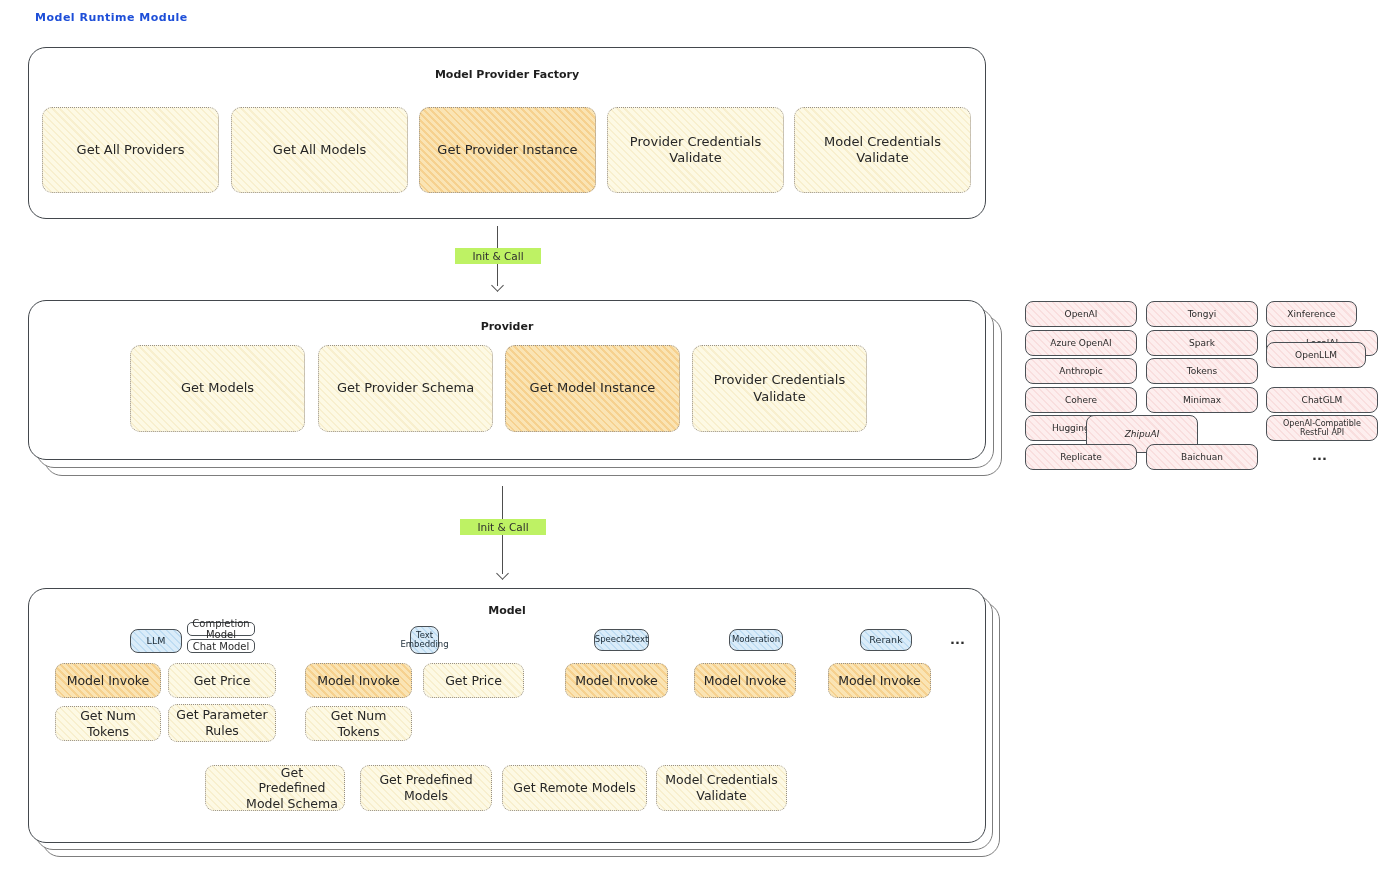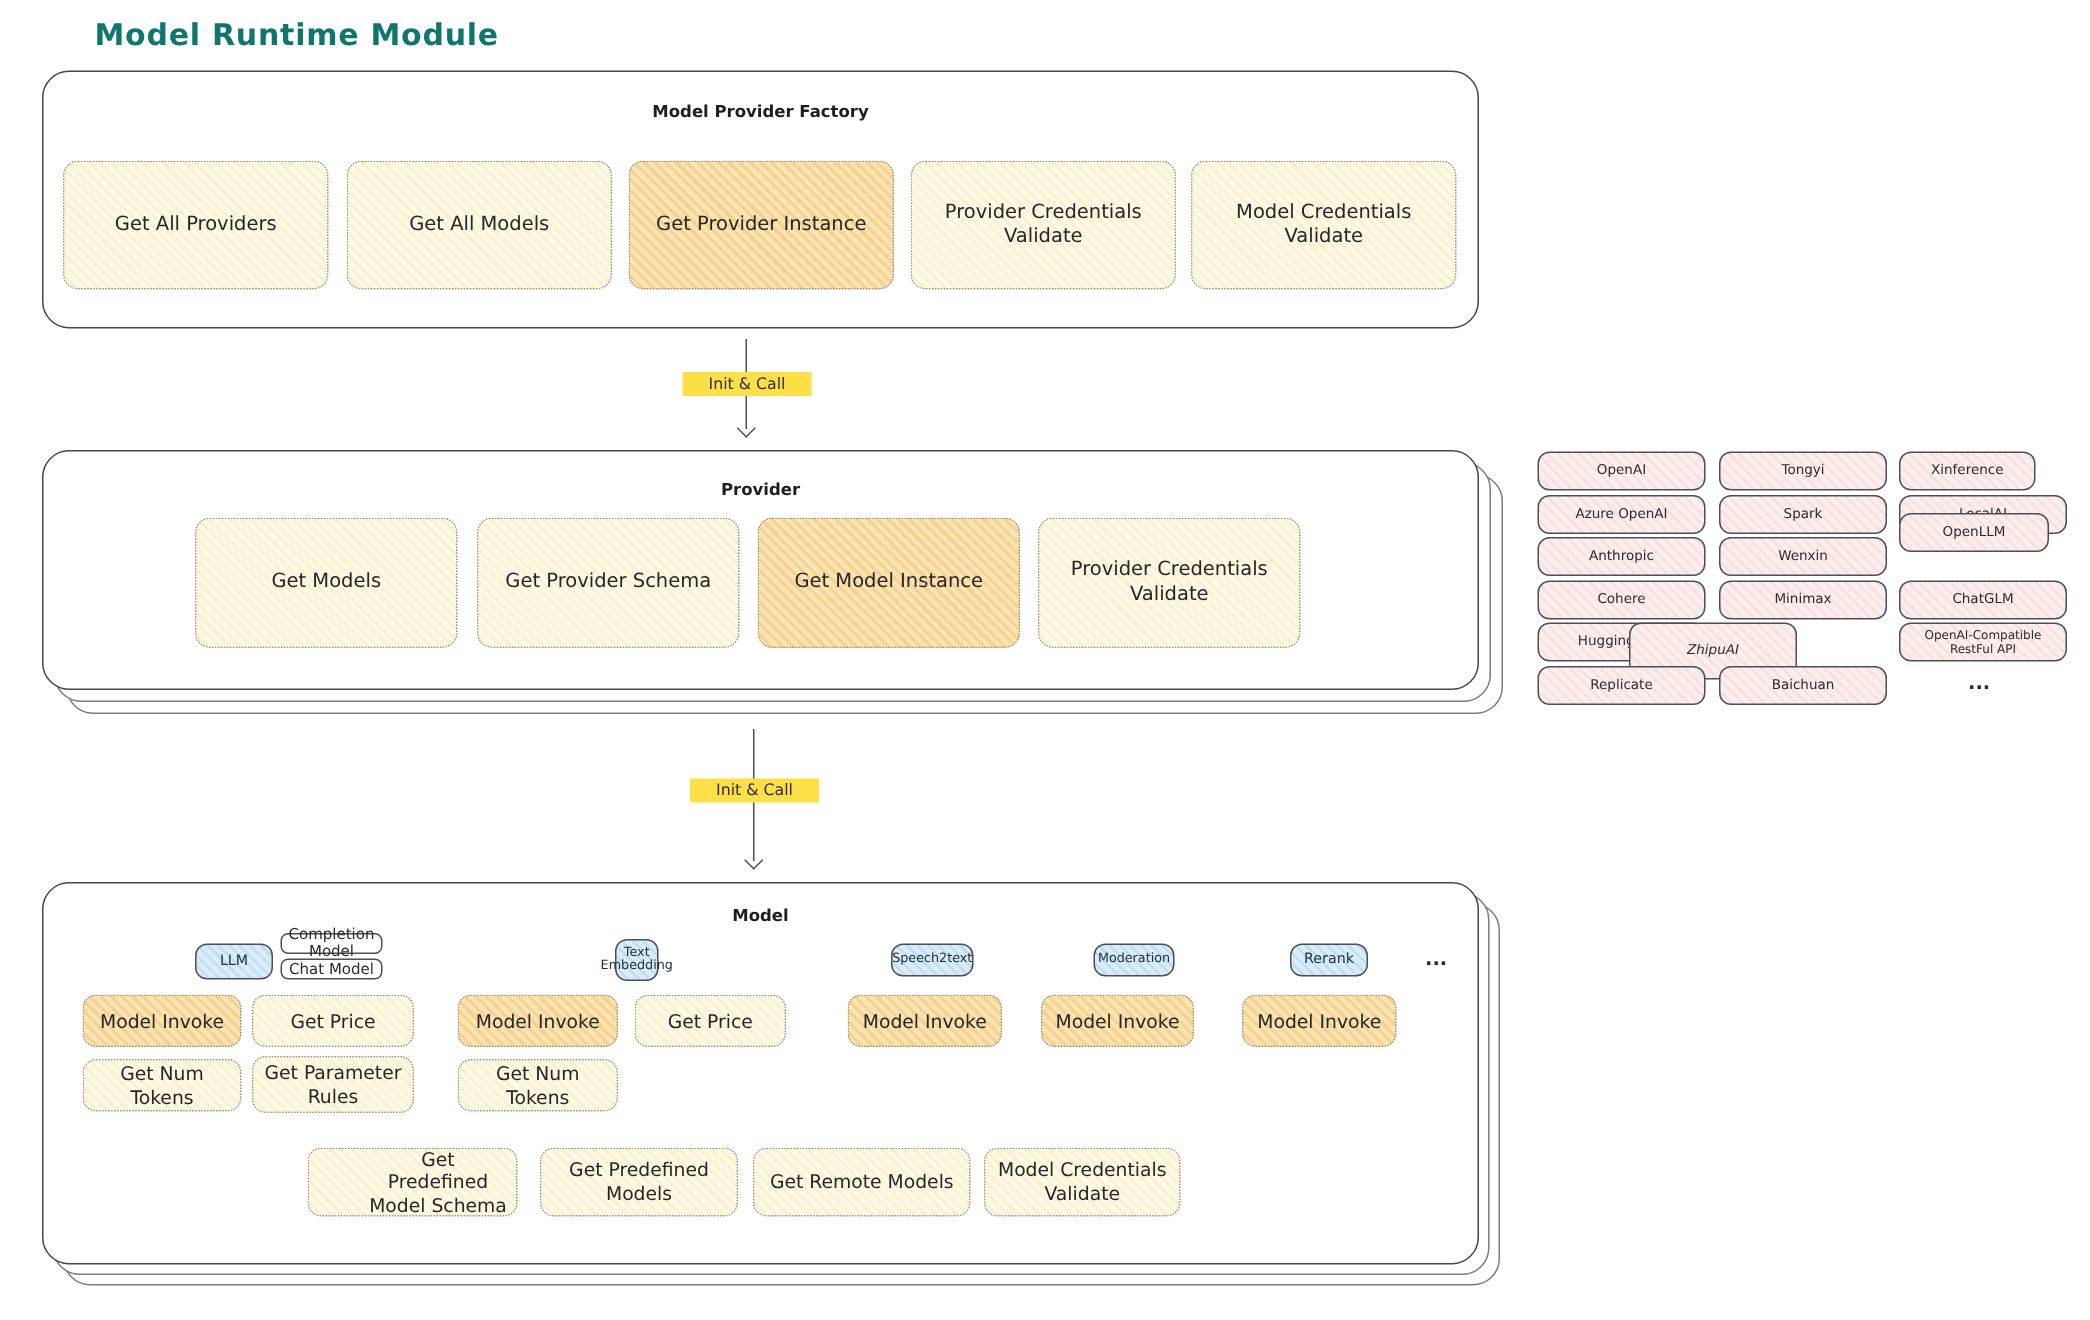--- a/index.html
+++ b/index.html
@@ -3,21 +3,21 @@
 <meta charset="utf-8">
 <style>
   * { margin: 0; padding: 0; box-sizing: border-box; }
   body { background: #ffffff; font-family: "DejaVu Sans", "Liberation Sans", sans-serif; }
   .canvas {
     position: relative; width: 1393px; height: 880px; background: #ffffff;
     overflow: hidden; color: #2b2b2b;
   }
   .abs { position: absolute; }
   .page-title {
-    font-size: 20px; font-weight: 700; letter-spacing: 0.5px; color: #0f766e; margin-left: 28px;
+    font-size: 11px; font-weight: 700; letter-spacing: 0.5px; color: #1d4ed8;
   }
   
   .box {
     border: 1.6px solid #43484d; border-radius: 18px; background: #ffffff; z-index: 3;
   }
   .layer {
     border: 1.4px solid #7d7d7d; border-radius: 18px; background: #ffffff;
   }
   .box-title {
     font-size: 11px; font-weight: 600; color: #1e1e1e; text-align: center; z-index: 5;
@@ -61,21 +61,21 @@
   }
   .ellipsis { font-size: 13px; font-weight: 700; color: #2b2b2b; z-index: 6; }
   
   .arrow-line { width: 0; border-left: 1.6px solid #4e4e4e; z-index: 2; }
   .arrow-head {
     width: 9px; height: 9px;
     border-left: 1.6px solid #4e4e4e; border-bottom: 1.6px solid #4e4e4e;
     transform: rotate(-45deg); z-index: 2;
   }
   .arrow-label {
-    background: #fde047; font-size: 10.5px; color: #2e2e2e; text-align: center;
+    background: #bef264; font-size: 10.5px; color: #2e2e2e; text-align: center;
     z-index: 4; padding: 2px 0; font-weight: 500;
   }
 </style>
 </head>
 <body>
 
 <div class="canvas">
 
   <div class="abs page-title" style="left:35px; top:11px;">Model Runtime Module</div>
 
@@ -104,21 +104,21 @@
 
   <div class="abs vendor" style="left:1025px; top:301px; width:112px; height:26px;">OpenAI</div>
   <div class="abs vendor" style="left:1146px; top:301px; width:112px; height:26px;">Tongyi</div>
   <div class="abs vendor" style="left:1266px; top:301px; width:91px; height:26px;">Xinference</div>
 
   <div class="abs vendor" style="left:1025px; top:330px; width:112px; height:26px;">Azure OpenAI</div>
   <div class="abs vendor" style="left:1146px; top:330px; width:112px; height:26px;">Spark</div>
   <div class="abs vendor" style="left:1266px; top:330px; width:112px; height:26px;">LocalAI</div>
 
   <div class="abs vendor" style="left:1025px; top:358px; width:112px; height:26px;">Anthropic</div>
-  <div class="abs vendor" style="left:1146px; top:358px; width:112px; height:26px;">Wenxin</div>
+  <div class="abs vendor" style="left:1146px; top:358px; width:112px; height:26px;">Tokens</div>
   <div class="abs vendor" style="left:1266px; top:342px; width:100px; height:26px;">OpenLLM</div>
 
   <div class="abs vendor" style="left:1025px; top:387px; width:112px; height:26px;">Cohere</div>
   <div class="abs vendor" style="left:1146px; top:387px; width:112px; height:26px;">Minimax</div>
   <div class="abs vendor" style="left:1266px; top:387px; width:112px; height:26px;">ChatGLM</div>
 
   <div class="abs vendor" style="left:1025px; top:415px; width:112px; height:26px;">HuggingFace</div>
   <div class="abs vendor" style="left:1086px; top:415px; width:112px; height:38px;font-style:italic;">ZhipuAI</div>
   <div class="abs vendor" style="left:1266px; top:415px; width:112px; height:26px; font-size:8px;">OpenAI-Compatible RestFul API</div>
 

